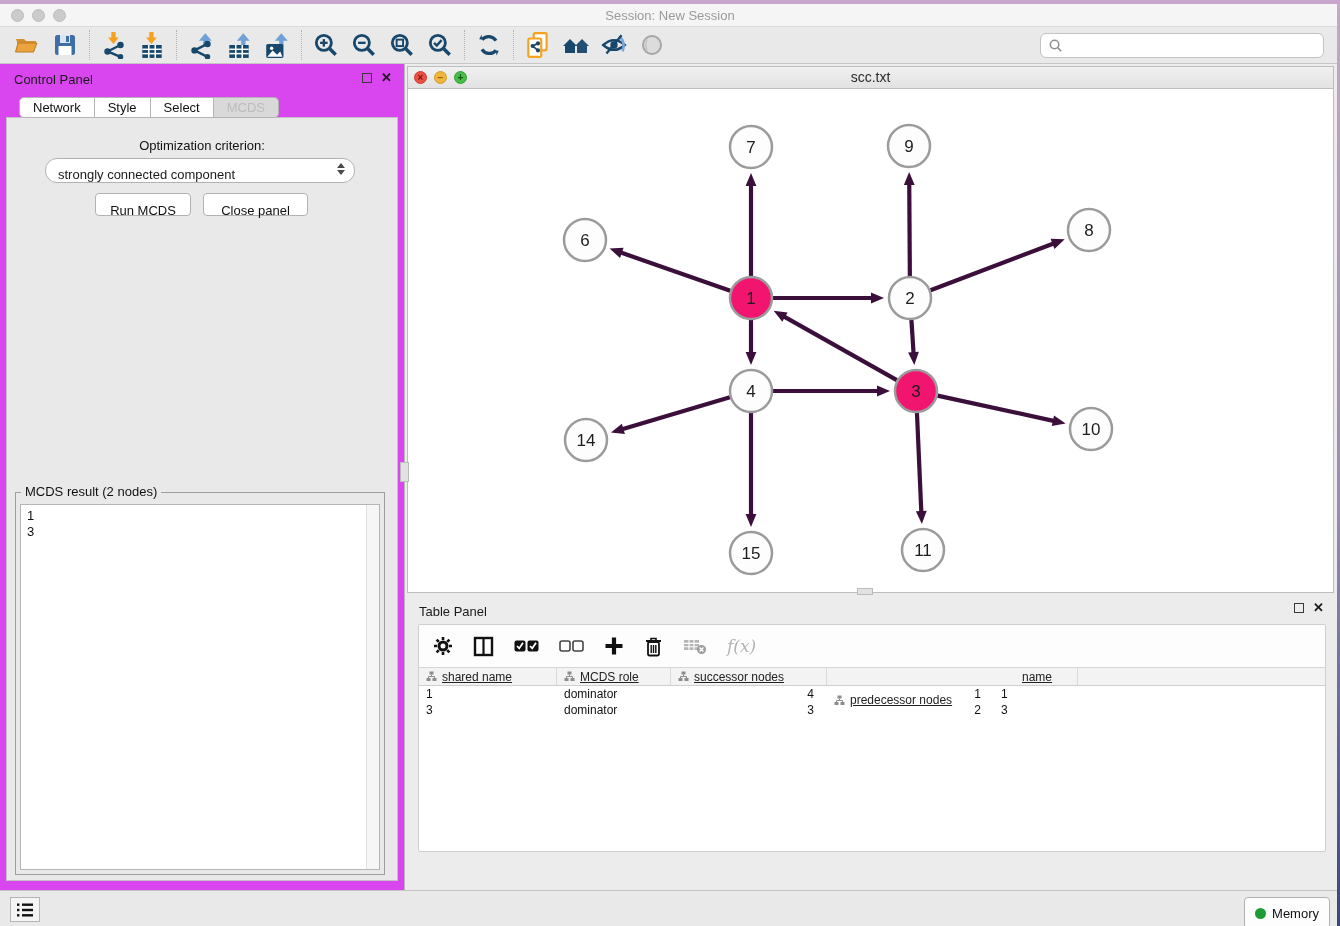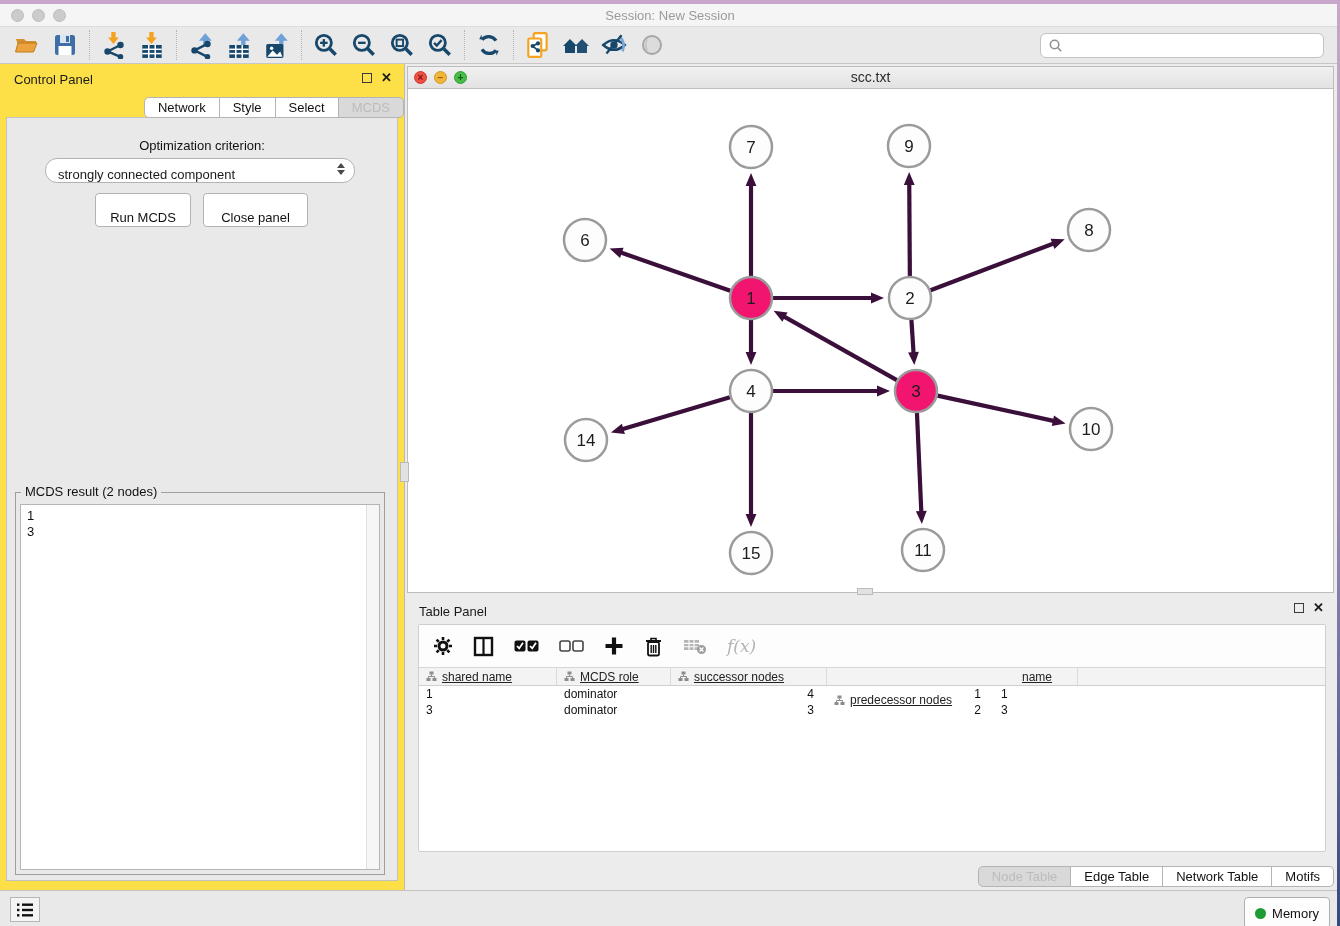--- a/index.html
+++ b/index.html
@@ -23,46 +23,46 @@
   .toolbar { position:absolute; left:0; top:27px; width:100%; height:37px; background:#e9e9e9;
     border-bottom:1px solid #c6c6c6; display:flex; align-items:center; padding:0 8px; }
   .tbtn { width:38px; height:32px; display:flex; align-items:center; justify-content:center;
     background:transparent; border:none; padding:0; cursor:default; }
   .tsep { width:0; height:30px; border-left:1px dotted #b3b3b3; margin:0 5px; }
   .searchbox { margin-left:auto; margin-right:8px; width:284px; height:25px; background:#fff;
     border:1px solid #c3c3c3; border-radius:6px; display:flex; align-items:center; padding:0 7px; }
   .searchbox input { border:none; outline:none; flex:1; font-size:13px; background:transparent; font-family:inherit; }
 
   
-  .control-panel { position:absolute; left:0; top:64px; width:405px; height:826px; background:#fde047;
+  .control-panel { position:absolute; left:0; top:64px; width:405px; height:826px; background:#d946ef;
     border-right:1px solid #b9b9b9; }
   .cp-header { position:relative; height:30px; }
   .panel-title { position:absolute; left:14px; top:8px; font-size:13px; color:#1a1a1a; }
   .panel-icons { position:absolute; right:12px; top:8px; display:flex; gap:9px; align-items:center; }
   .float-ico { width:10px; height:10px; border:1.6px solid #3a3a3a; display:inline-block; }
   .close-ico { font-size:13px; font-weight:bold; color:#1a1a1a; line-height:12px; }
 
-  .tabrow { display:flex; justify-content:flex-end; position:relative; z-index:2;padding-left:19px; }
+  .tabrow { display:flex; justify-content:flex-start; position:relative; z-index:2;padding-left:19px; }
   .tab { height:21px; line-height:19px; padding:0 13px; font-size:13px; background:#fff;
     border:1px solid #b4b4b4; border-left:none; color:#111; cursor:default; }
   .tab:first-child { border-left:1px solid #b4b4b4; border-radius:5px 0 0 5px; }
   .tab:last-child { border-radius:0 5px 5px 0; }
   .tab.selected { background:#d9d9d9; color:#bcbcbc; }
   .cp-tabs { position:absolute; left:0; right:0; top:33px; }
 
   .cp-content { position:absolute; left:6px; right:6px; top:53px; bottom:9px; border:1px solid #c2c2c2; background:#e9e9e9; }
   .opt-label { position:absolute; top:20px; left:0; right:0; text-align:center; font-size:13px; color:#111; }
   .select { position:absolute; left:38px; top:40px; width:310px; height:25px; background:#fff;
     border:1px solid #b2b2b2; border-radius:12px; display:flex; align-items:flex-end; padding:0 24px 0 12px; font-size:13px; }
   .select .chevrons { position:absolute; right:9px; top:4px; display:flex; flex-direction:column; gap:2px; }
   .select .chevrons i { width:0; height:0; border-left:4px solid transparent; border-right:4px solid transparent; }
   .select .chevrons i.up { border-bottom:5px solid #4a4a4a; }
   .select .chevrons i.down { border-top:5px solid #4a4a4a; }
   .cp-btn { position:absolute; top:75px; height:23px; background:#fff; border:1px solid #b2b2b2;
-    border-radius:4px; font-size:13px; font-family:inherit; color:#111; padding:16px 10px; }
+    border-radius:4px; font-size:13px; font-family:inherit; color:#111; padding:9px 10px; }
   .btn-run { left:88px; width:96px; }
   .btn-close { left:196px; width:105px; }
 
   .groupbox { position:absolute; left:8px; right:12px; top:374px; bottom:5px; border:1px solid #9e9e9e; }
   .groupbox-label { position:absolute; top:-9px; left:5px; background:#e9e9e9; padding:0 4px; font-size:13px; color:#111; }
   .result-area { position:absolute; left:4px; right:4px; top:11px; bottom:4px; background:#fff; border:1px solid #b5b5b5; }
   .result-text { position:absolute; inset:0 14px 0 0; padding:3px 6px; font-size:13px; line-height:16px; white-space:pre; color:#111; }
   .result-scroll { position:absolute; right:0; top:0; bottom:0; width:13px; background:#f6f6f6; border-left:1px solid #e0e0e0; }
 
   
@@ -493,26 +493,20 @@
         </div>
         <div class="tr">
           <div class="td" style="width: 138px;">3</div>
           <div class="td" style="width: 114px;">dominator</div>
           <div class="td right" style="width: 156px;">3</div>
           <div class="td right" style="width: 167px;">2</div>
           <div class="td" style="width: 84px;">3</div>
         </div>
       </div>
   </div>
-  <div class="tp-tabs tabrow" id="tp-tabs">
-      <div class="tab selected">Node Table</div>
-      <div class="tab">Edge Table</div>
-      <div class="tab">Network Table</div>
-      <div class="tab">Motifs</div>
-    </div>
 </div>
 
 <div class="statusbar">
   <button class="list-btn">
     <svg width="18" height="16" viewBox="0 0 18 16">
       <g fill="#111">
         <rect x="1" y="1.5" width="2.4" height="2.4"></rect>
           <rect x="6" y="1.5" width="11" height="2.4"></rect>
         <rect x="1" y="6.8" width="2.4" height="2.4"></rect>
           <rect x="6" y="6.8" width="11" height="2.4"></rect>

